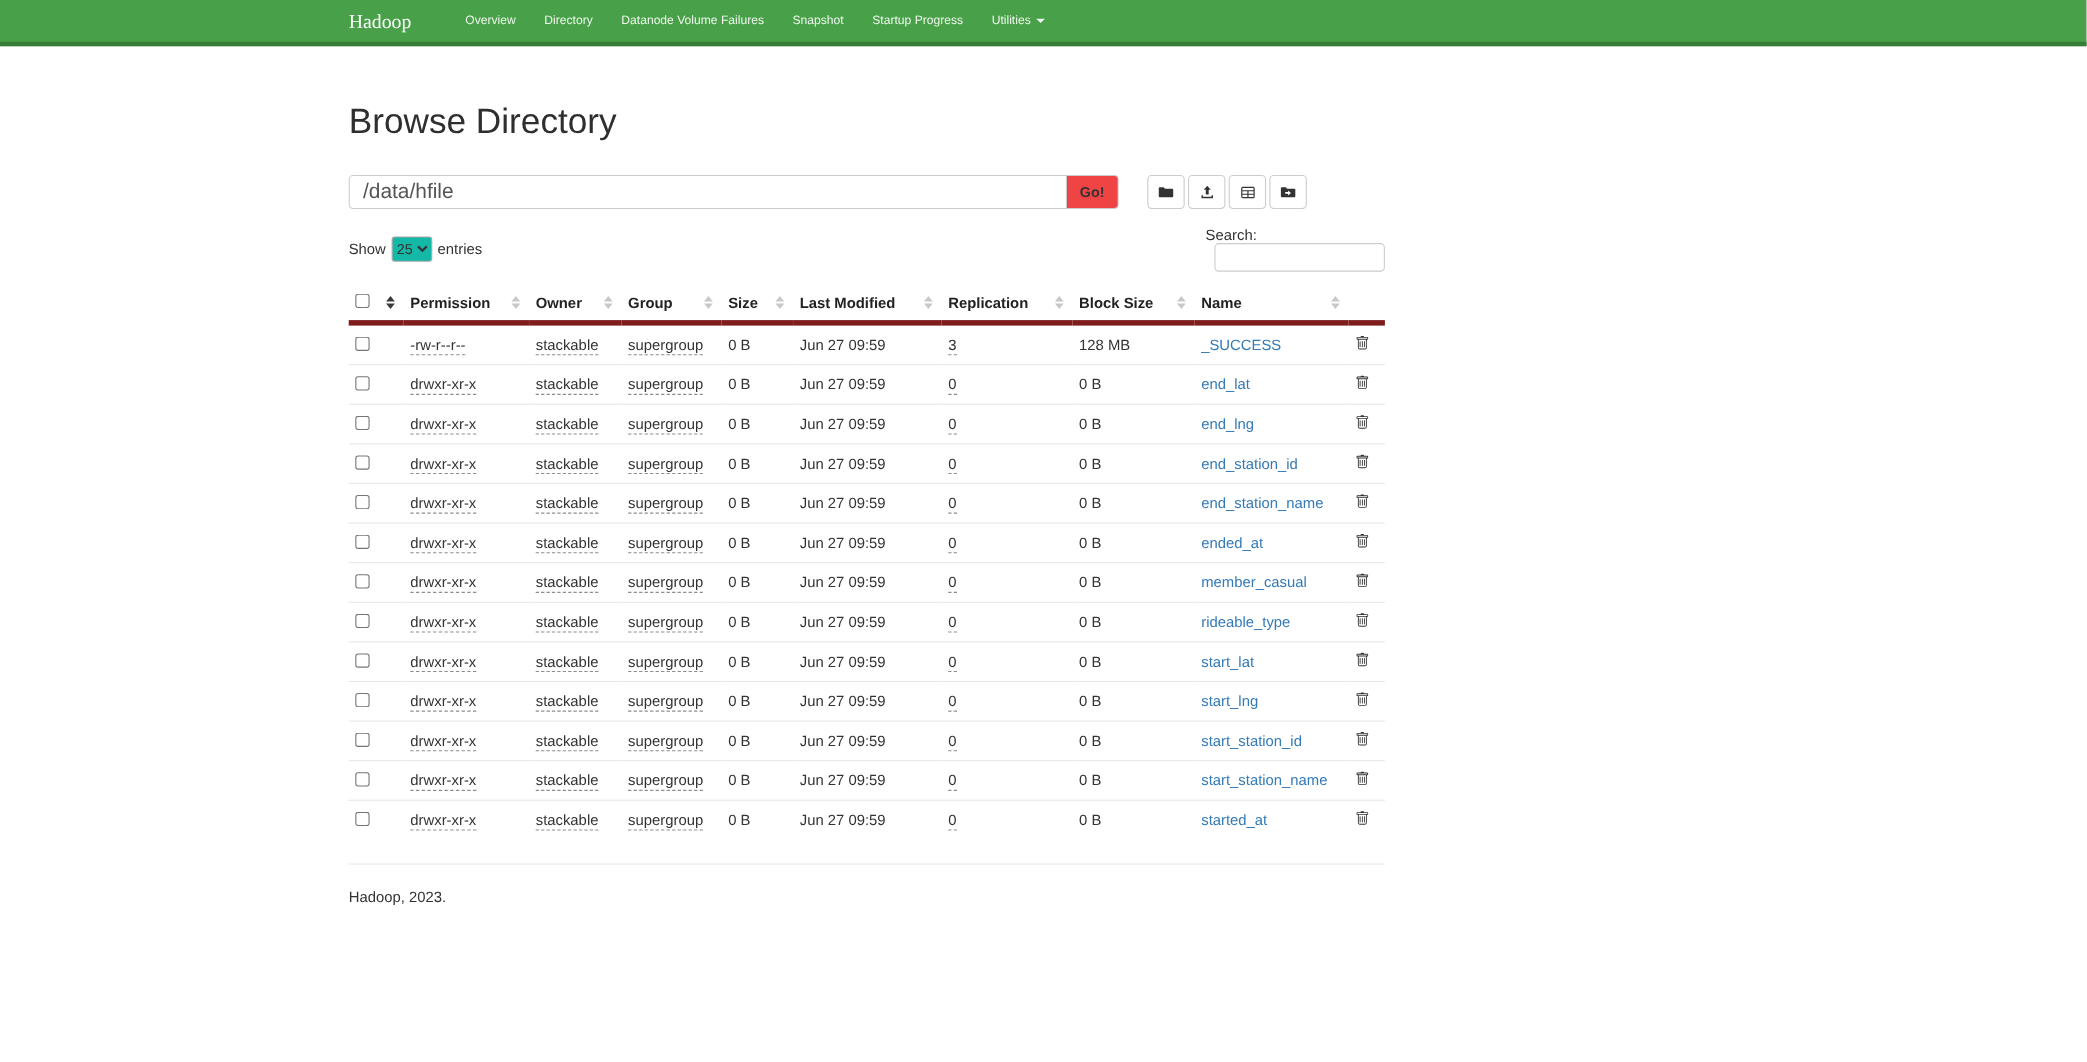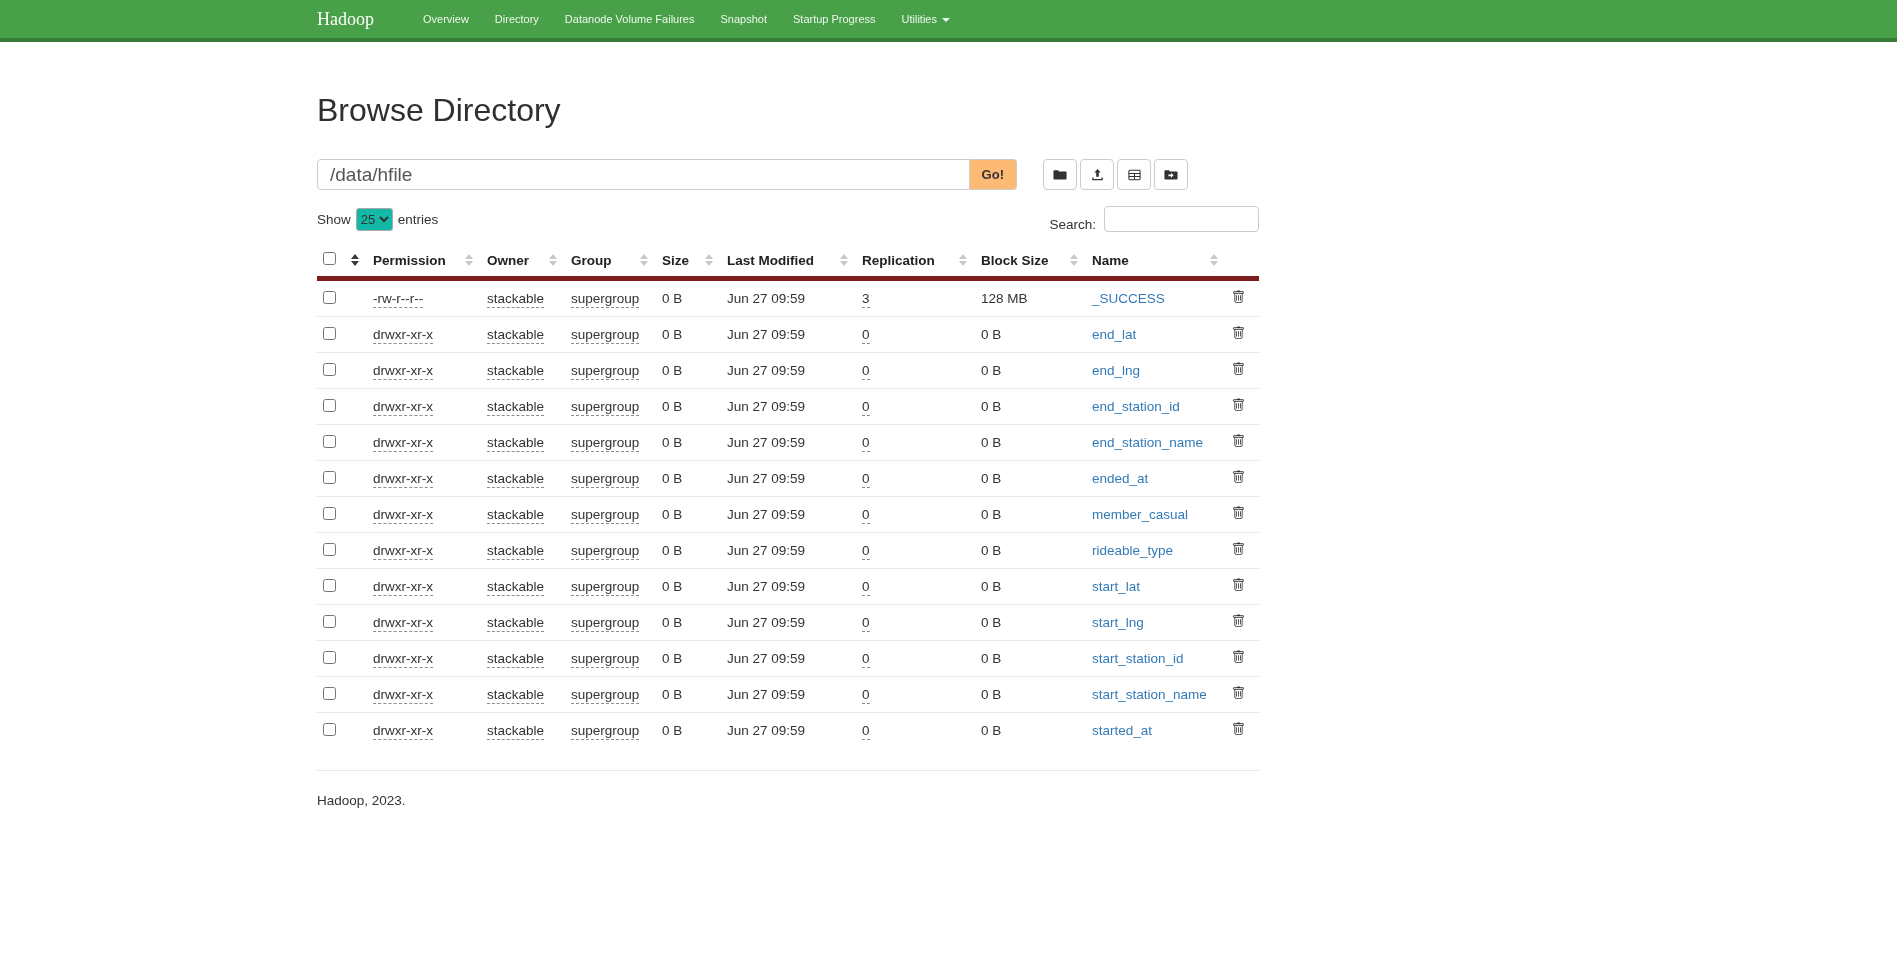--- a/index.html
+++ b/index.html
@@ -34,38 +34,38 @@
   
   .path-row { display: flex; align-items: flex-start; margin-bottom: 16px; }
   .input-group { display: flex; width: 700px; }
   .path-input {
     flex: 1; height: 31px; border: 1px solid #ccc; border-radius: 4px 0 0 4px;
     padding: 0 12px; font-size: 19px; color: #555; outline: none;
     font-family: "Liberation Sans", sans-serif;
   }
   .go-btn {
     height: 31px; padding: 0 12px; border: 1px solid #ccc; border-left: none;
-    background: #fdba74; border-radius: 0 4px 4px 0; font-weight: 700; font-size: 13px;
+    background: #ef4444; border-radius: 0 4px 4px 0; font-weight: 700; font-size: 13px;
     color: #333; cursor: pointer; font-family: "Liberation Sans", sans-serif;
   }
   .toolbar { margin-left: 26px; display: flex; gap: 3px; }
   .tool-btn {
     width: 34px; height: 31px; border: 1px solid #ccc; background: #fff; border-radius: 4px;
     display: flex; align-items: center; justify-content: center; cursor: pointer; padding: 0;
   }
   .tool-btn span { display: flex; align-items: center; justify-content: center; }
 
   
   .controls-row { display: flex; justify-content: space-between; align-items: center; margin-bottom: 12px; }
   .length-control { font-size: 13.5px; color: #333; display: flex; align-items: center; }
   .length-control select {
     height: 23px; border: 1px solid #aaa; border-radius: 3px; font-size: 13px;
     margin: 0 5px; font-family: "Liberation Sans", sans-serif; color: #333; background: #14b8a6;
   }
-  .search-control { font-size: 13.5px; display: flex; align-items: flex-end; }
+  .search-control { font-size: 13.5px; display: flex; align-items: flex-start; flex-direction: column; }
   .search-input {
     width: 155px; height: 26px; border: 1px solid #ccc; border-radius: 4px;
     margin-left: 8px; padding: 0 8px; font-size: 13px; outline: none;
     font-family: "Liberation Sans", sans-serif;
   }
 
   
   table { width: 100%; border-collapse: collapse; font-size: 13.5px; table-layout: fixed; }
   thead th {
     text-align: left; font-weight: 700; color: #222; padding: 8px 18px 8px 6px;

